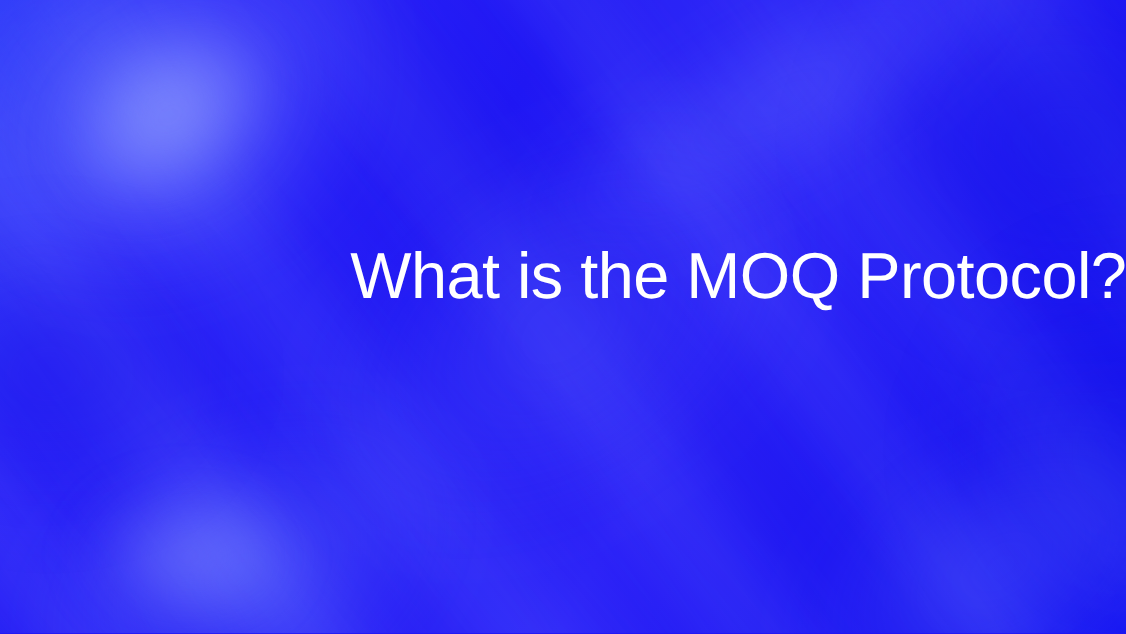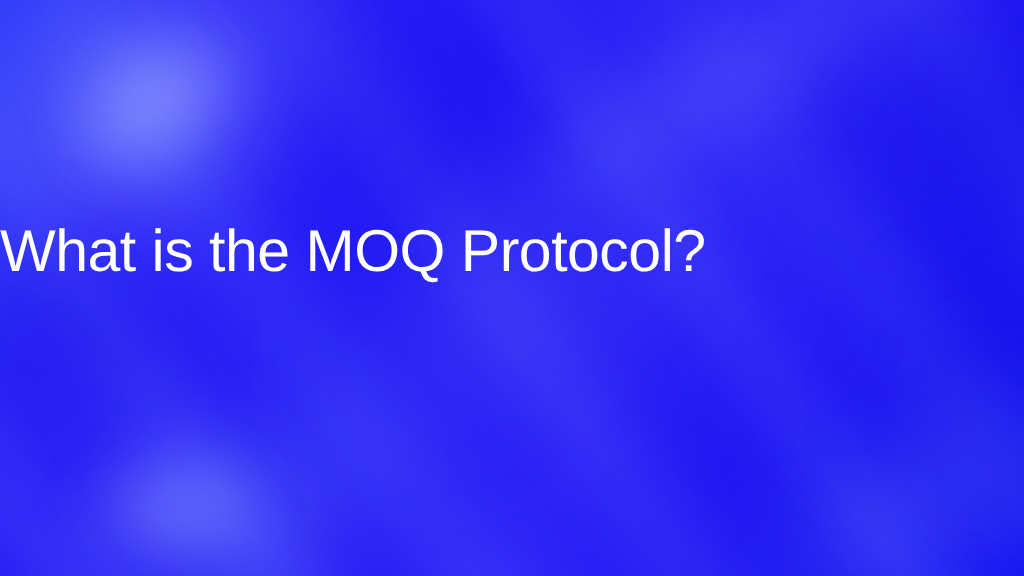--- a/index.html
+++ b/index.html
@@ -185,21 +185,21 @@
 
   
   .title-wrap {
     position: absolute;
     left: 0;
     right: 0;
     top: 0;
     height: 492px;
     display: flex;
     align-items: center;
-    justify-content: flex-start;
+    justify-content: flex-end;
   }
 
   .title {
     font-family: "Liberation Sans", "DejaVu Sans", sans-serif;
     font-size: 59px;
     font-weight: 400;
     letter-spacing: -0.5px;
     color: #ffffff;
     white-space: nowrap;
     line-height: 1;

